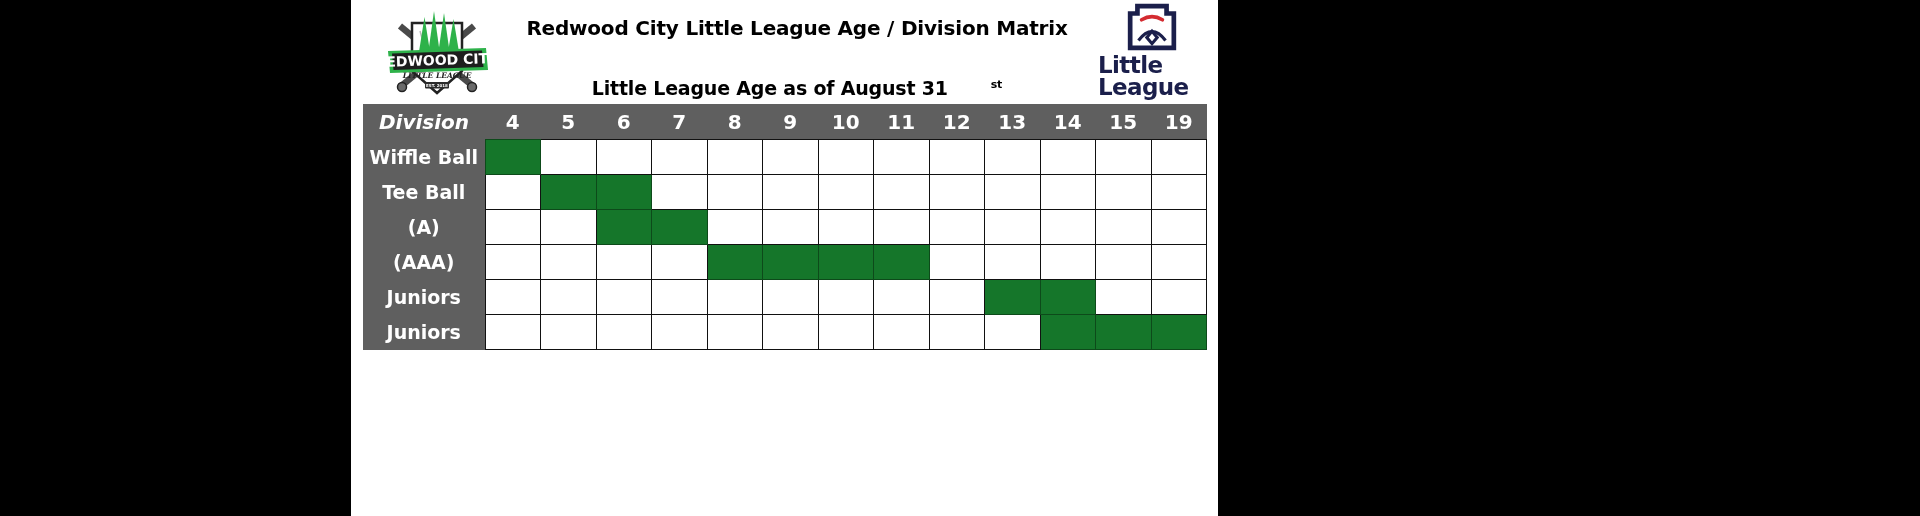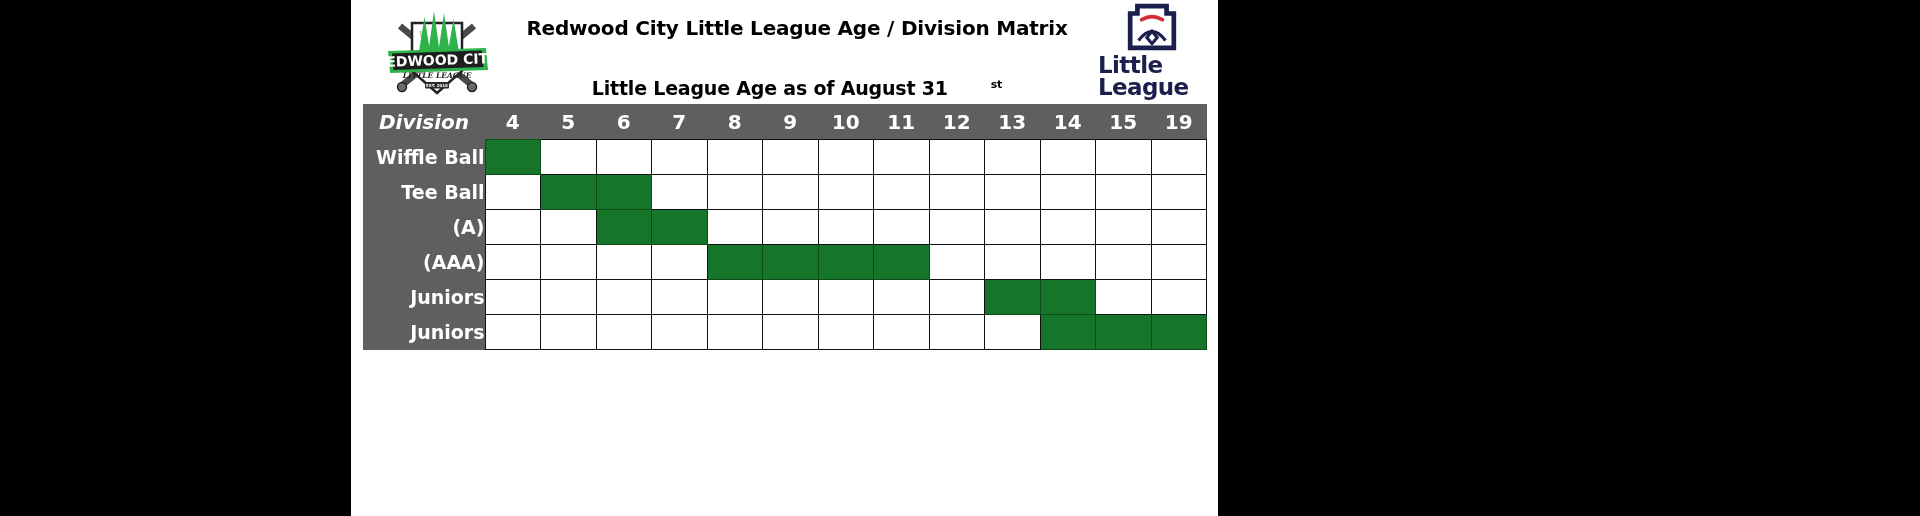--- a/index.html
+++ b/index.html
@@ -130,21 +130,21 @@
   th.age {
     width: 55.5px;
   }
   
   td.rowlabel {
     background: #5f5f5f;
     color: #ffffff;
     font-family: "DejaVu Sans", sans-serif;
     font-weight: bold;
     font-size: 19px;
-    text-align: right;
+    text-align: center;
     padding-right: 10px;
     height: 34px;
     border: none;
     white-space: nowrap;
   }
   td.cell {
     height: 34px;
     border: 1px solid #111111;
     background: #ffffff;
   }

